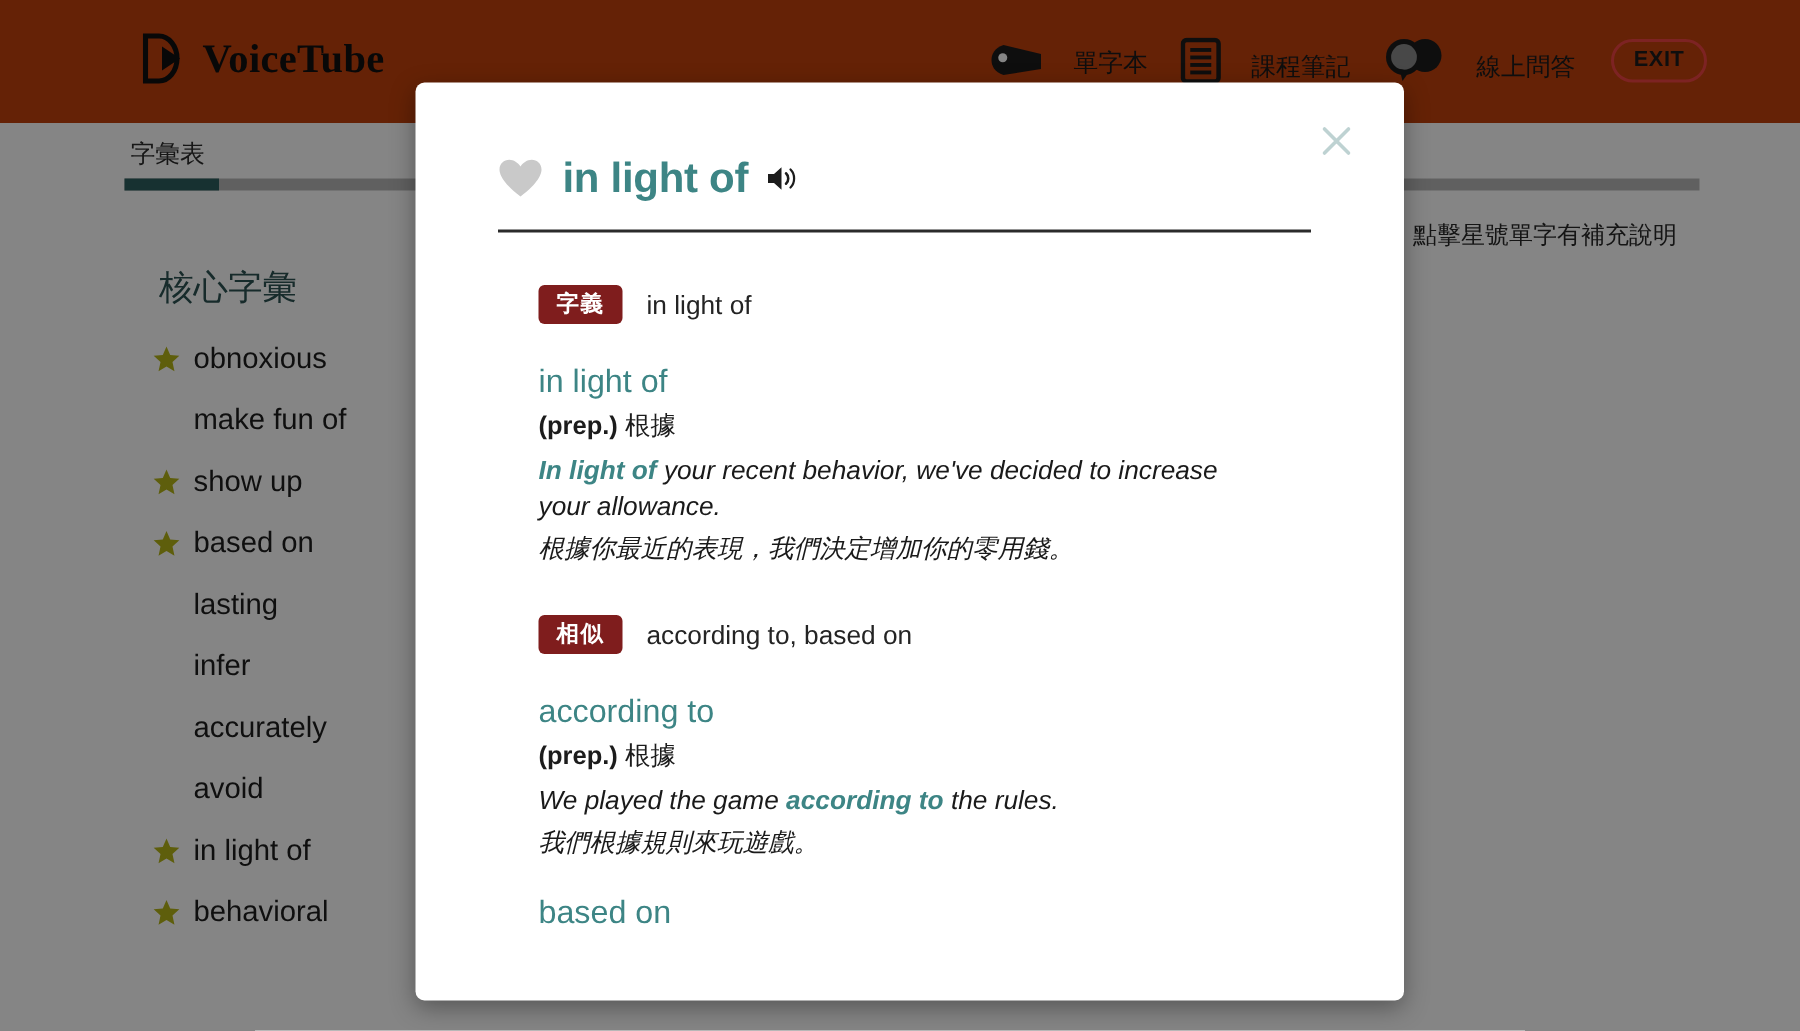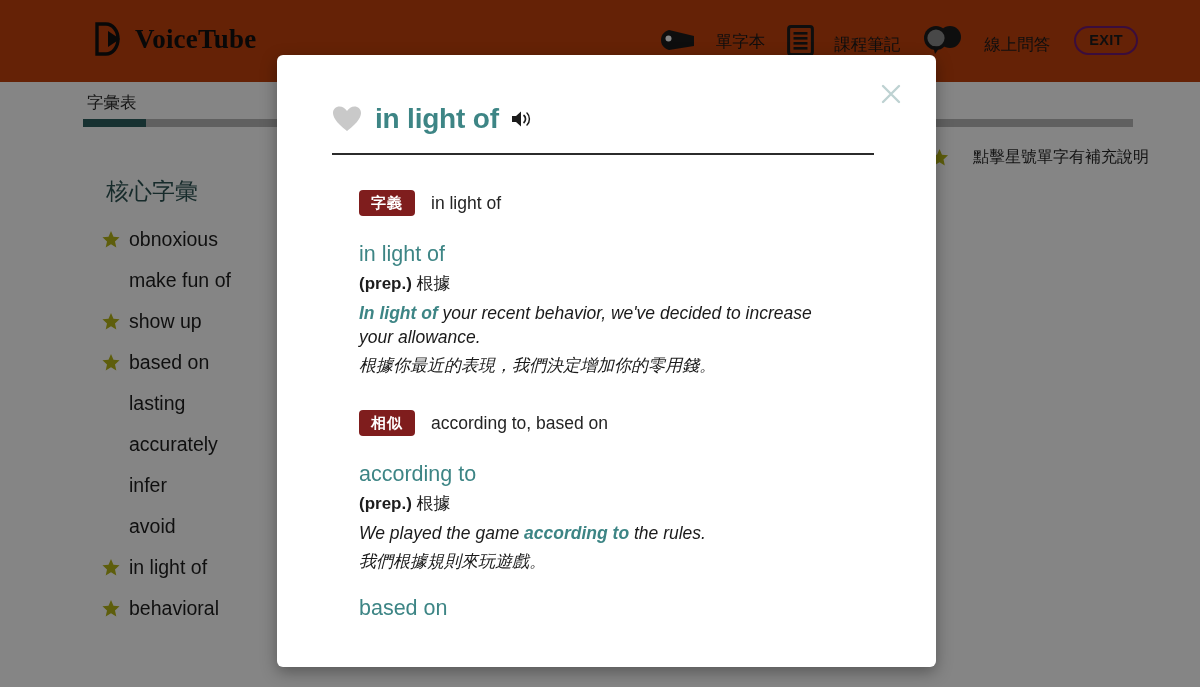--- a/index.html
+++ b/index.html
@@ -47,21 +47,21 @@
     margin-left: 22px;
     cursor: pointer;
   }
   .nav-item .nav-label {
     font-size: 16.5px; color: #1c1c1c;
     font-family: "Liberation Sans", "DejaVu Sans", sans-serif;
   }
   .nav-icon { display: block; }
   .exit-btn {
     margin-left: 24px;
-    border: 2px solid #701a75;
+    border: 2px solid #ef4444;
     border-radius: 16px;
     padding: 4px 13px 5px 13px;
     font-size: 14.5px; font-weight: bold; color: #1c1c1c;
     letter-spacing: 0.4px;
     cursor: pointer;
     background: transparent;
   }
 
   
   .tabrow {
@@ -76,21 +76,21 @@
     position: absolute; left: 83px; top: 119px;
     width: 1050px; height: 8px;
     background: #b9b9b9;
   }
   .progress-fill {
     height: 100%; background: #2d5e5e;
   }
 
   
   .hint-row {
-    position: absolute; right: 51px; top: 147px;
+    position: absolute; right: 82px; top: 147px;
     display: flex; align-items: center; gap: 24px; text-align: right;
   }
   .hint-row .hint-text { font-size: 16px; color: #2a2a2a; }
 
   
   .sidebar {
     position: absolute; left: 16px; top: 180px;
     width: 300px;
   }
   .sidebar-heading {
@@ -271,25 +271,25 @@
             <path d="M10 1 L12.6 7 L19 7.6 L14.2 12 L15.6 18.4 L10 15 L4.4 18.4 L5.8 12 L1 7.6 L7.4 7 Z" fill="#b5b518"></path>
           </svg>
           <span class="word-label">based on</span>
         </div>
         <div class="word-item">
           <span class="star-spacer"></span>
           <span class="word-label">lasting</span>
         </div>
         <div class="word-item">
           <span class="star-spacer"></span>
+          <span class="word-label">infer</span>
+        </div>
+        <div class="word-item">
+          <span class="star-spacer"></span>
           <span class="word-label">accurately</span>
-        </div>
-        <div class="word-item">
-          <span class="star-spacer"></span>
-          <span class="word-label">infer</span>
         </div>
         <div class="word-item">
           <span class="star-spacer"></span>
           <span class="word-label">avoid</span>
         </div>
         <div class="word-item">
           <svg class="star" width="20" height="19" viewBox="0 0 20 20">
             <path d="M10 1 L12.6 7 L19 7.6 L14.2 12 L15.6 18.4 L10 15 L4.4 18.4 L5.8 12 L1 7.6 L7.4 7 Z" fill="#b5b518"></path>
           </svg>
           <span class="word-label">in light of</span>

